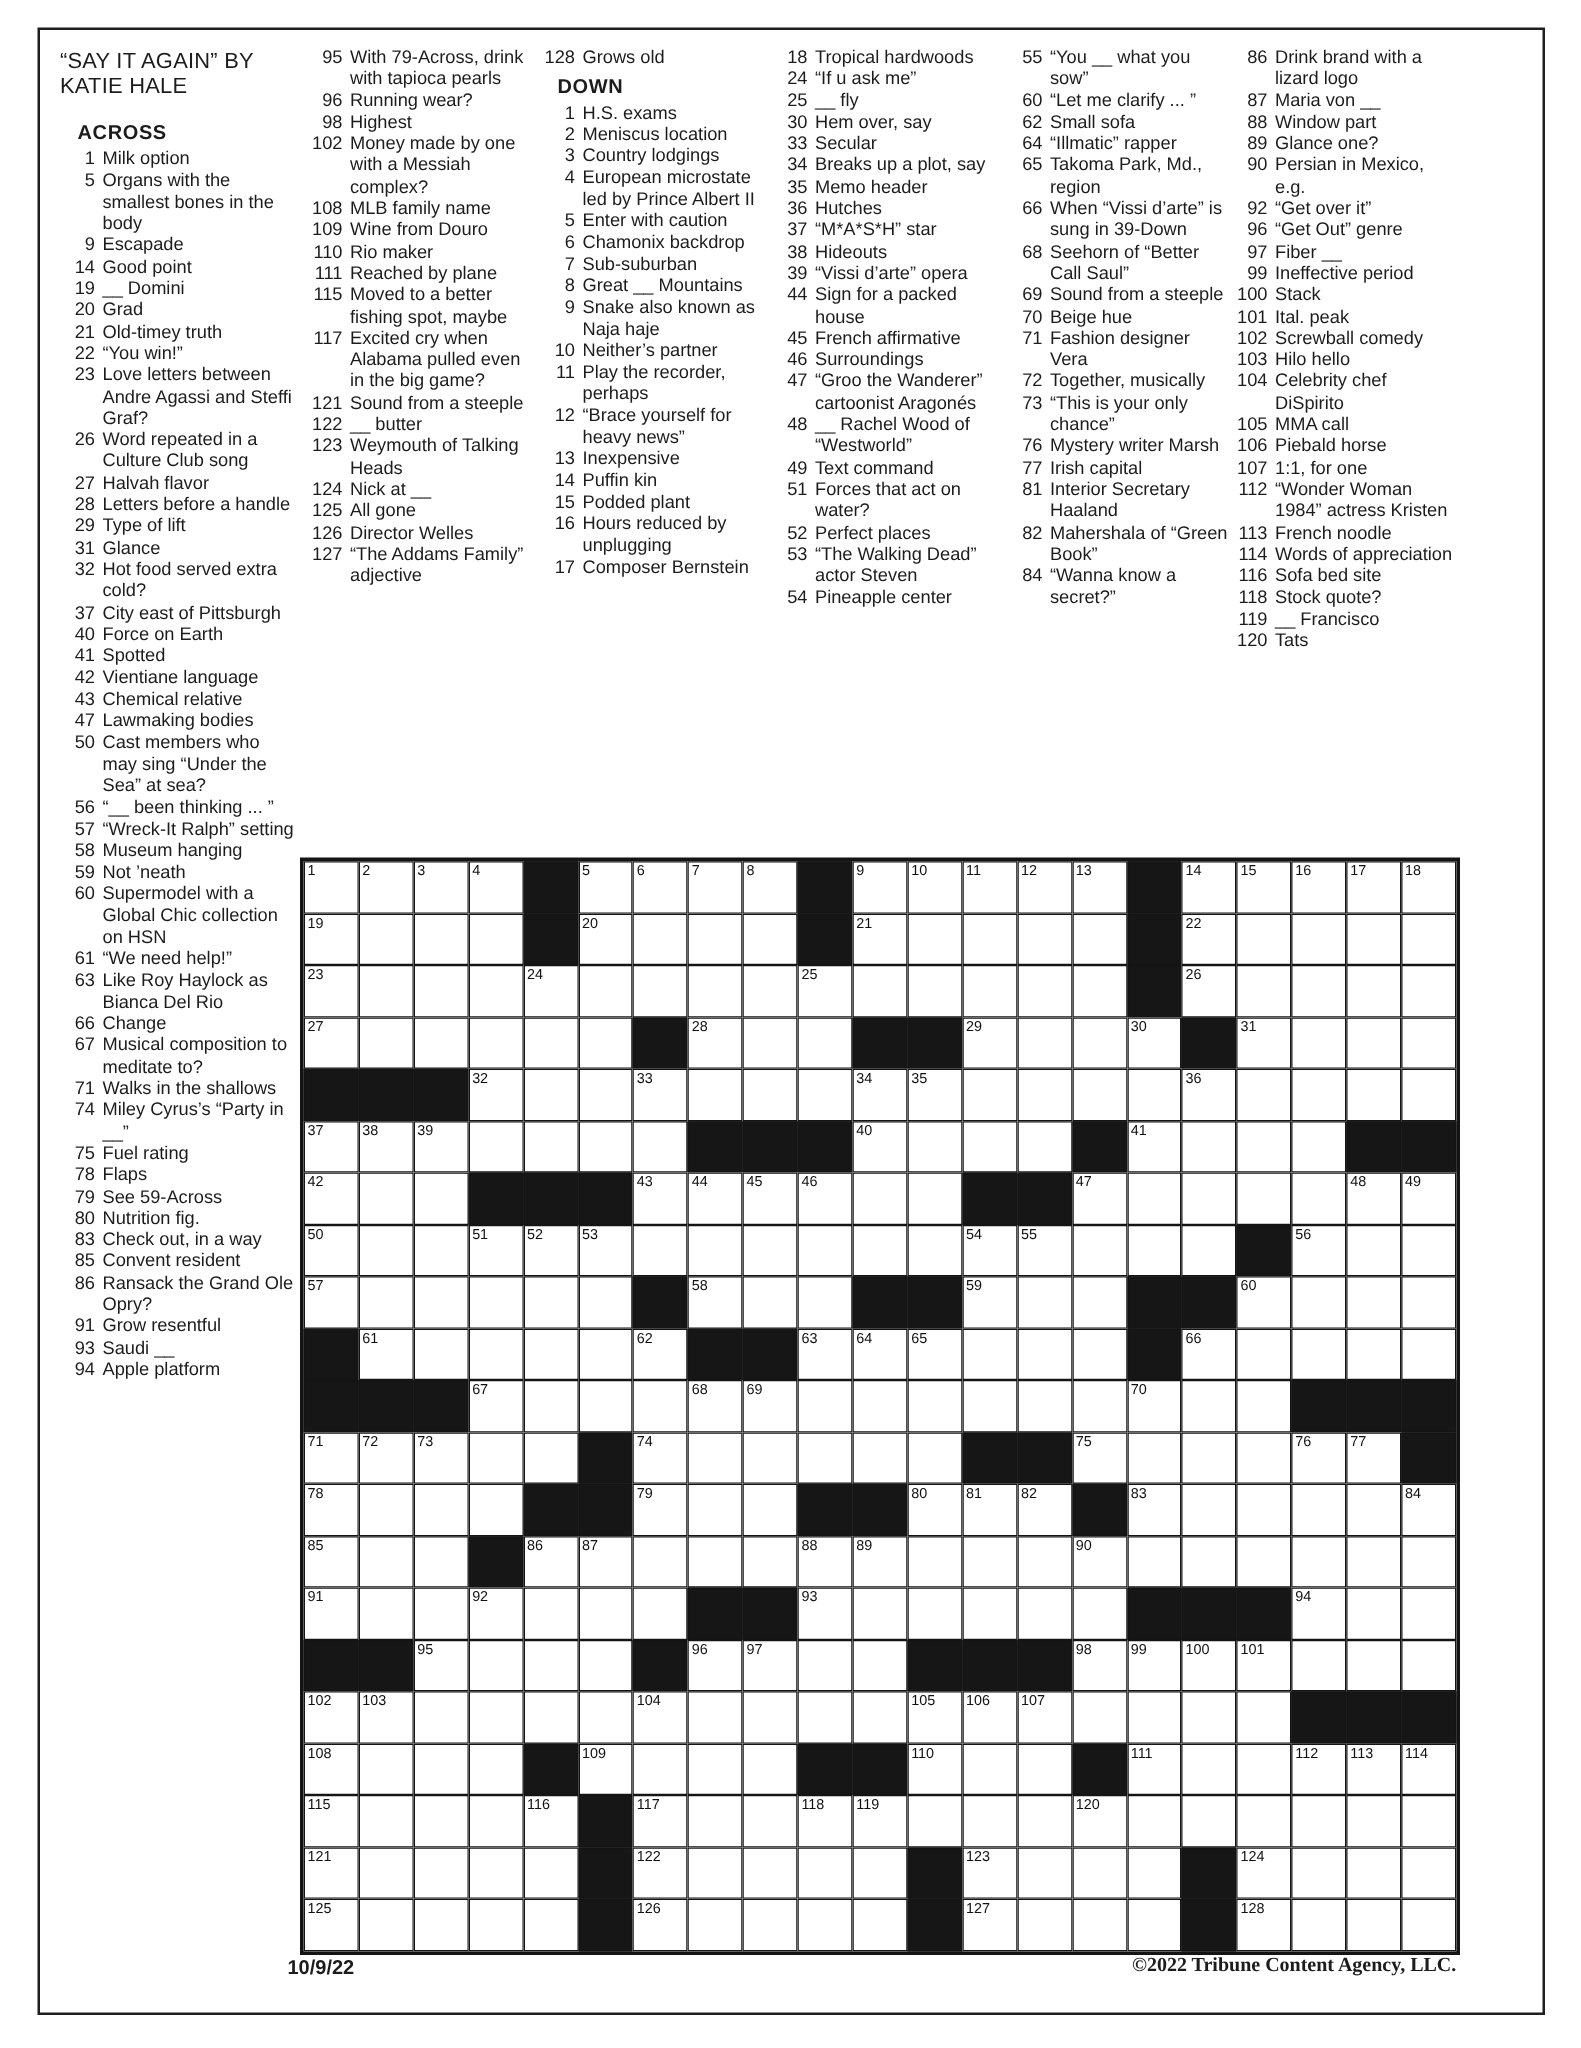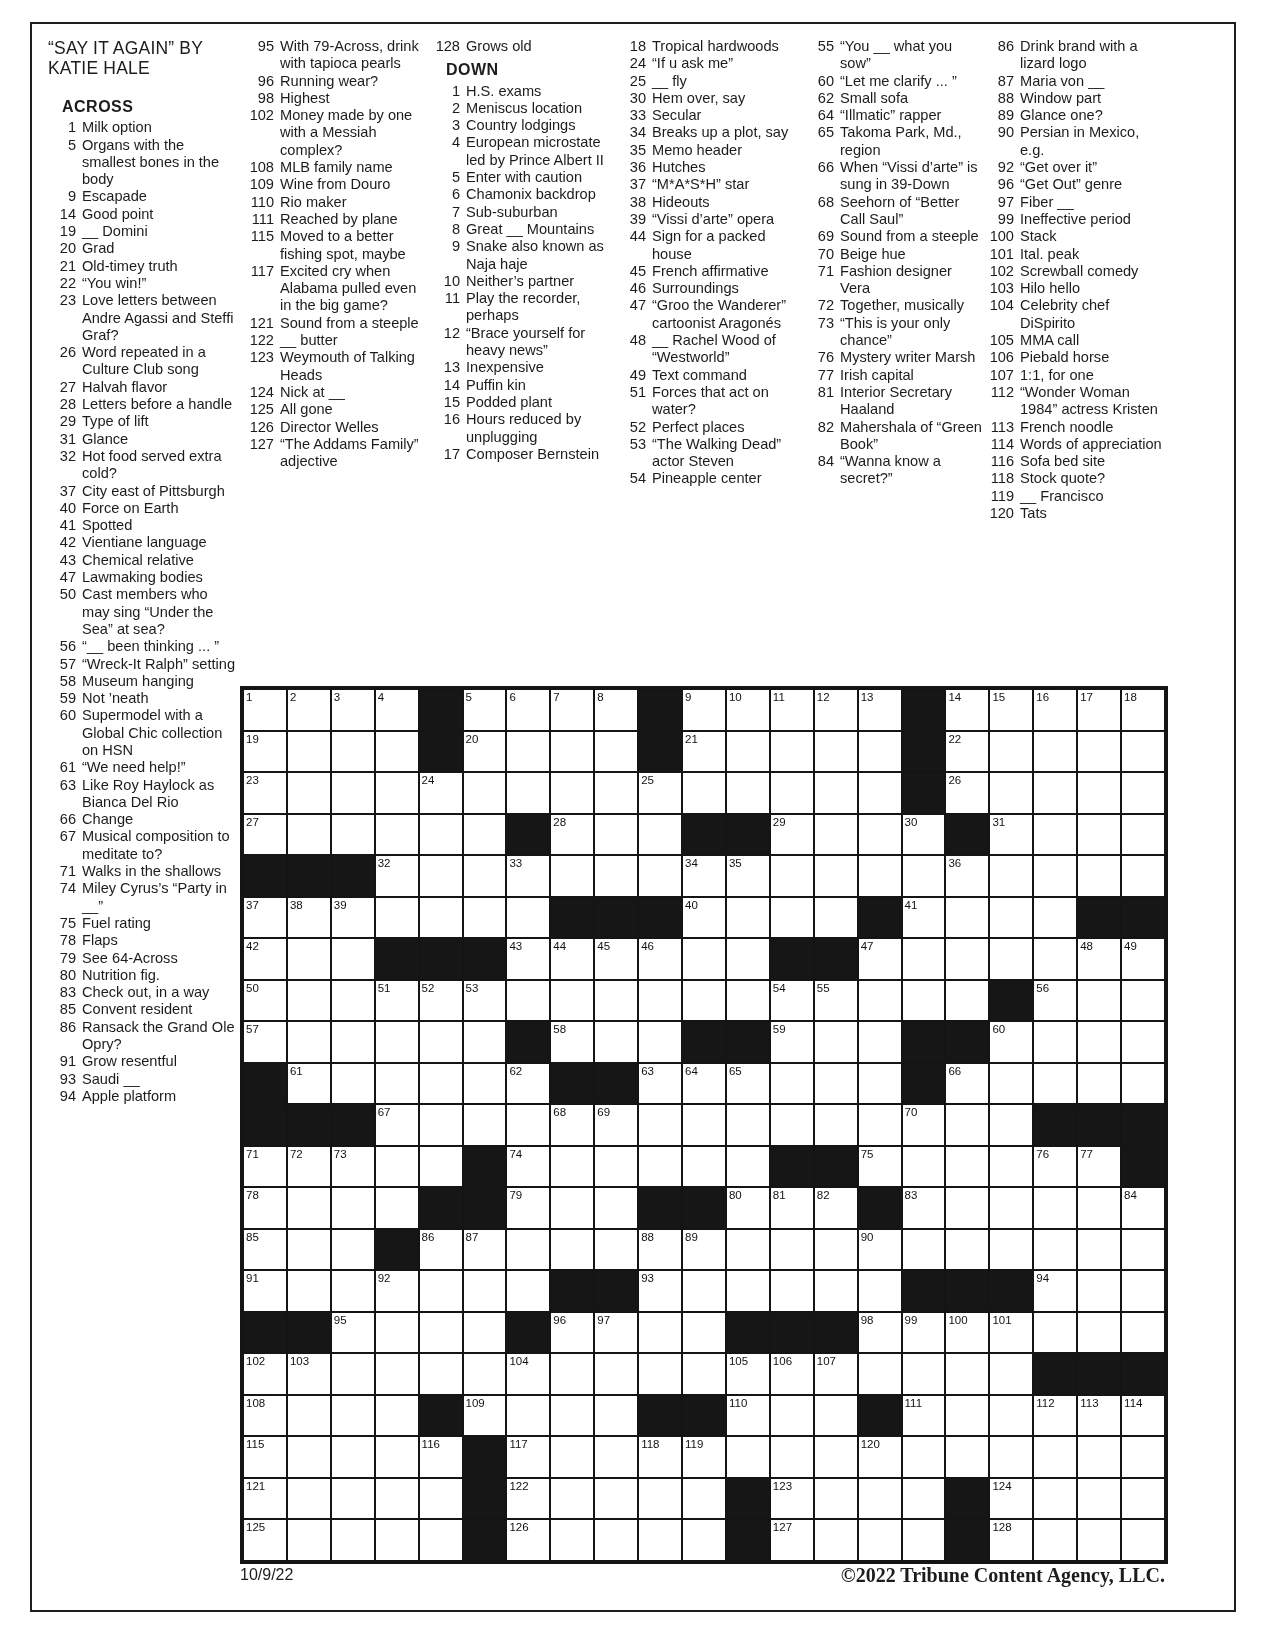--- a/index.html
+++ b/index.html
@@ -32,25 +32,25 @@
     border:3px solid #141414;background:#fff;
   }
   .cell{
     position:relative;border:1px solid #141414;background:#fff;
     font-size:11.5px;line-height:12px;
   }
   .cell.black{background:#161616;}
   .cell .num{position:absolute;left:2px;top:1px;color:#111;}
   
   #footer-date{
-    position:absolute;left:240px;top:1566px;font-weight:normal;font-size:16px;
+    position:absolute;left:230px;top:1566px;font-weight:bold;font-size:16px;
   }
   #footer-copy{
     position:absolute;right:100px;top:1564px;font-family:"Liberation Serif","DejaVu Serif",serif;
-    font-weight:bold;font-size:20px;
+    font-weight:bold;font-size:16px;
   }
 </style>
 </head>
 <body>
 
 <div class="frame"></div>
 
 <div class="clue-col" id="col1">
   <div class="puzzle-title">
     <div>“SAY IT AGAIN” BY</div>
@@ -193,21 +193,21 @@
       <div class="clue">
         <span class="cn">75</span>
         <span class="ct">Fuel rating</span>
       </div>
       <div class="clue">
         <span class="cn">78</span>
         <span class="ct">Flaps</span>
       </div>
       <div class="clue">
         <span class="cn">79</span>
-        <span class="ct">See 64-Across</span>
+        <span class="ct">See 59-Across</span>
       </div>
       <div class="clue">
         <span class="cn">80</span>
         <span class="ct">Nutrition fig.</span>
       </div>
       <div class="clue">
         <span class="cn">83</span>
         <span class="ct">Check out, in a way</span>
       </div>
       <div class="clue">

